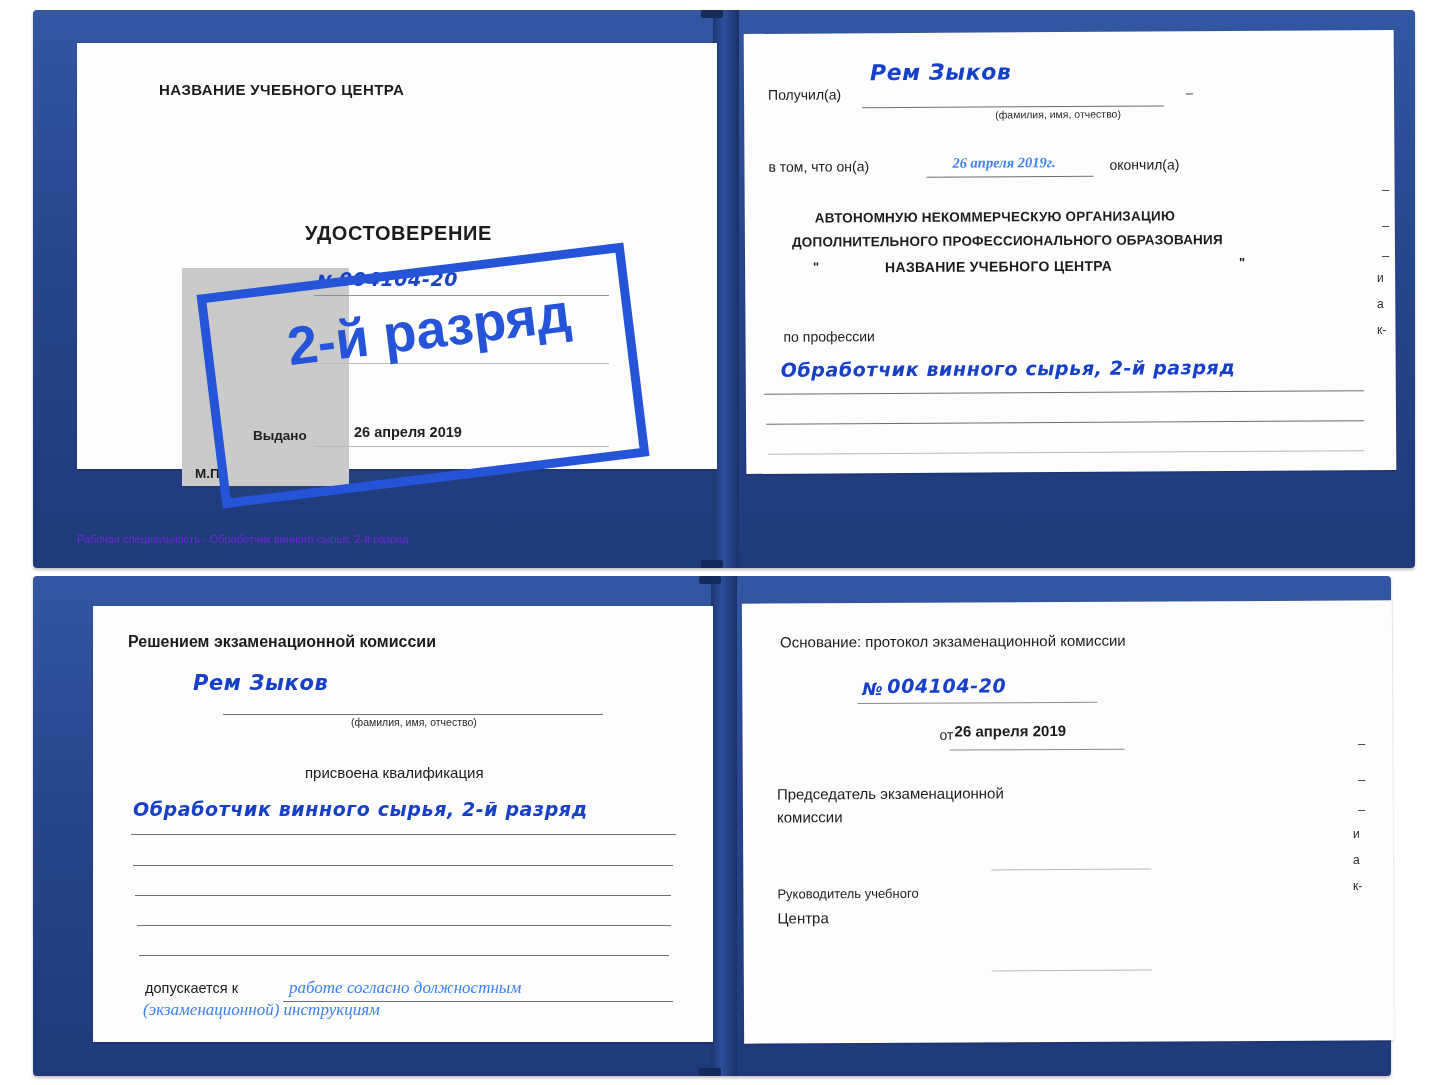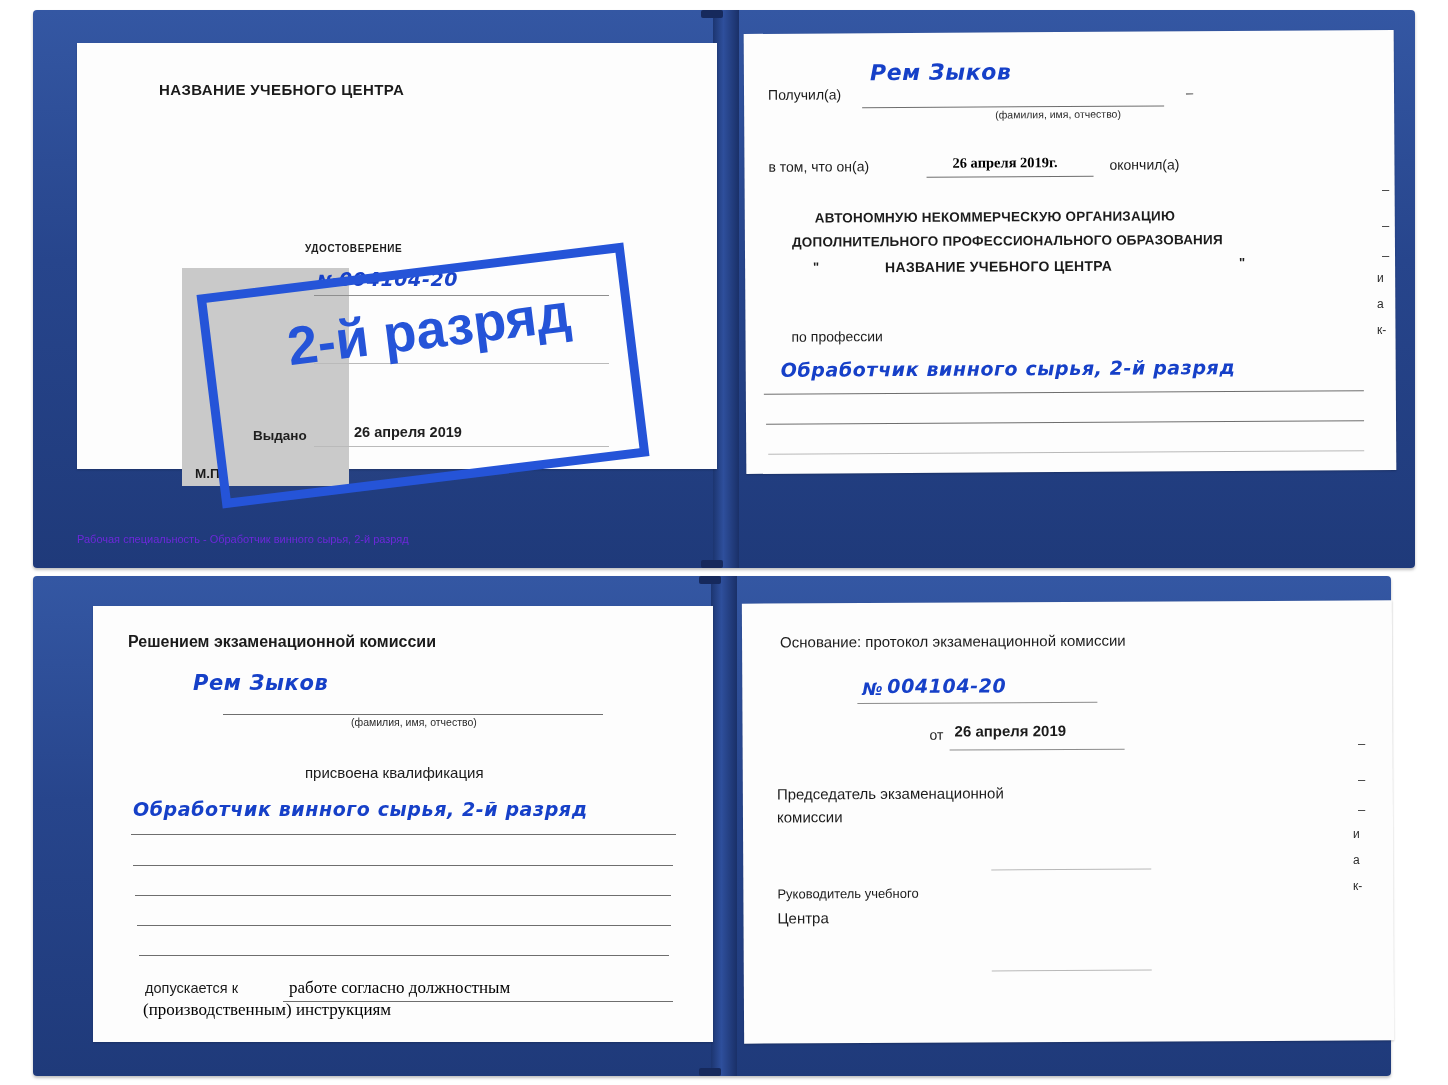--- a/index.html
+++ b/index.html
@@ -74,21 +74,22 @@
   .caption { font-size: 10.5px; color: #2b2b2b; }
   .hand {
     font-family: "DejaVu Sans", sans-serif;
     color: #1640c8;
     font-style: italic;
     font-weight: bold;
     letter-spacing: .6px;
   }
   .typed-italic {
     font-family: "Liberation Serif", serif;
-    color: #000000;
+    font-style: italic;
+    color: #3b82f6;
   }
   .rule {
     position: absolute;
     height: 1px;
     background: #8c8c8c;
   }
   .rule.light { background: #b9b9b9; }
   .rule.dark { background: #6e6e6e; }
 
   
@@ -147,21 +148,21 @@
   <div class="book top">
     <div class="spine"></div>
     <div class="notch" style="left:668px; top:0;"></div>
     <div class="notch" style="left:668px; bottom:0;"></div>
 
     <div class="page-sheet left">
       <div class="t bold" style="left:82px; top:38px; font-size:15px; letter-spacing:.4px;">НАЗВАНИЕ УЧЕБНОГО ЦЕНТРА</div>
 
       <div class="photo"></div>
 
-      <div class="t bold" style="left:228px; top:200px; font-size:10px; letter-spacing:.6px;">УДОСТОВЕРЕНИЕ</div>
+      <div class="t bold" style="left:228px; top:179px; font-size:20px; letter-spacing:.6px;">УДОСТОВЕРЕНИЕ</div>
 
       <div class="t hand" style="left:240px; top:228px; font-size:17px;">№</div>
       <div class="t hand" style="left:262px; top:225px; font-size:19px;">004104-20</div>
       <div class="rule" style="left:237px; top:252px; width:295px;"></div>
 
       <div class="rule light" style="left:237px; top:320px; width:295px;"></div>
 
       <div class="t bold" style="left:176px; top:385px; font-size:13.5px;">Выдано</div>
       <div class="t bold" style="left:277px; top:381px; font-size:14.5px;">26 апреля 2019</div>
       <div class="rule light" style="left:237px; top:403px; width:295px;"></div>
@@ -183,21 +184,21 @@
       <div class="t typed-italic bold" style="left:208px; top:122px; font-size:14.5px;">26 апреля 2019г.</div>
       <div class="rule dark" style="left:182px; top:144px; width:167px;"></div>
       <div class="t" style="left:365px; top:125px; font-size:14px;">окончил(а)</div>
 
       <div class="t bold" style="left:70px; top:177px; font-size:13.5px; letter-spacing:.2px;">АВТОНОМНУЮ НЕКОММЕРЧЕСКУЮ ОРГАНИЗАЦИЮ</div>
       <div class="t bold" style="left:47px; top:201px; font-size:13.5px; letter-spacing:.2px;">ДОПОЛНИТЕЛЬНОГО ПРОФЕССИОНАЛЬНОГО ОБРАЗОВАНИЯ</div>
       <div class="t bold" style="left:68px; top:226px; font-size:13px;">"</div>
       <div class="t bold" style="left:140px; top:226px; font-size:14px; letter-spacing:.3px;">НАЗВАНИЕ УЧЕБНОГО ЦЕНТРА</div>
       <div class="t bold" style="left:494px; top:224px; font-size:13px;">"</div>
 
-      <div class="t" style="left:46px; top:295px; font-size:14px;">по профессии</div>
+      <div class="t" style="left:38px; top:295px; font-size:14px;">по профессии</div>
       <div class="t hand" style="left:35px; top:325px; font-size:19px; font-style:italic;">Обработчик винного сырья, 2-й разряд</div>
       <div class="rule dark" style="left:18px; top:360px; width:600px;"></div>
       <div class="rule dark" style="left:20px; top:390px; width:598px;"></div>
       <div class="rule light" style="left:22px; top:420px; width:596px;"></div>
     </div>
 
     <div class="edge-col" style="left:1344px; top:255px;">
       <div>и</div>
       <div>а</div>
       <div>к-</div>
@@ -227,31 +228,31 @@
 
       <div class="rule dark" style="left:38px; top:228px; width:545px;"></div>
       <div class="rule dark" style="left:40px; top:259px; width:540px;"></div>
       <div class="rule dark" style="left:42px; top:289px; width:536px;"></div>
       <div class="rule dark" style="left:44px; top:319px; width:534px;"></div>
       <div class="rule dark" style="left:46px; top:349px; width:530px;"></div>
 
       <div class="t" style="left:52px; top:374px; font-size:14.5px;">допускается к</div>
       <div class="t typed-italic" style="left:196px; top:372px; font-size:17px;">работе согласно должностным</div>
       <div class="rule dark" style="left:190px; top:395px; width:390px;"></div>
-      <div class="t typed-italic" style="left:50px; top:394px; font-size:17px;">(производственным) инструкциям</div>
+      <div class="t typed-italic" style="left:50px; top:394px; font-size:17px;">(экзаменационной) инструкциям</div>
     </div>
 
     <div class="page-sheet right">
       <div class="t" style="left:38px; top:30px; font-size:15px;">Основание: протокол экзаменационной комиссии</div>
 
       <div class="t hand" style="left:120px; top:76px; font-size:17px;">№</div>
       <div class="t hand" style="left:145px; top:72px; font-size:19px;">004104-20</div>
       <div class="rule" style="left:115px; top:100px; width:240px;"></div>
 
-      <div class="t" style="left:187px; top:124px; font-size:14px;">от</div>
+      <div class="t" style="left:197px; top:124px; font-size:14px;">от</div>
       <div class="t bold" style="left:212px; top:120px; font-size:15px;">26 апреля 2019</div>
       <div class="rule" style="left:207px; top:147px; width:175px;"></div>
 
       <div class="t" style="left:34px; top:182px; font-size:15px;">Председатель экзаменационной</div>
       <div class="t" style="left:34px; top:205px; font-size:15px;text-align:right;">комиссии</div>
       <div class="rule light" style="left:248px; top:267px; width:160px;"></div>
 
       <div class="t" style="left:34px; top:283px; font-size:13px;">Руководитель учебного</div>
       <div class="t" style="left:34px; top:306px; font-size:15px;">Центра</div>
       <div class="rule light" style="left:248px; top:368px; width:160px;"></div>

